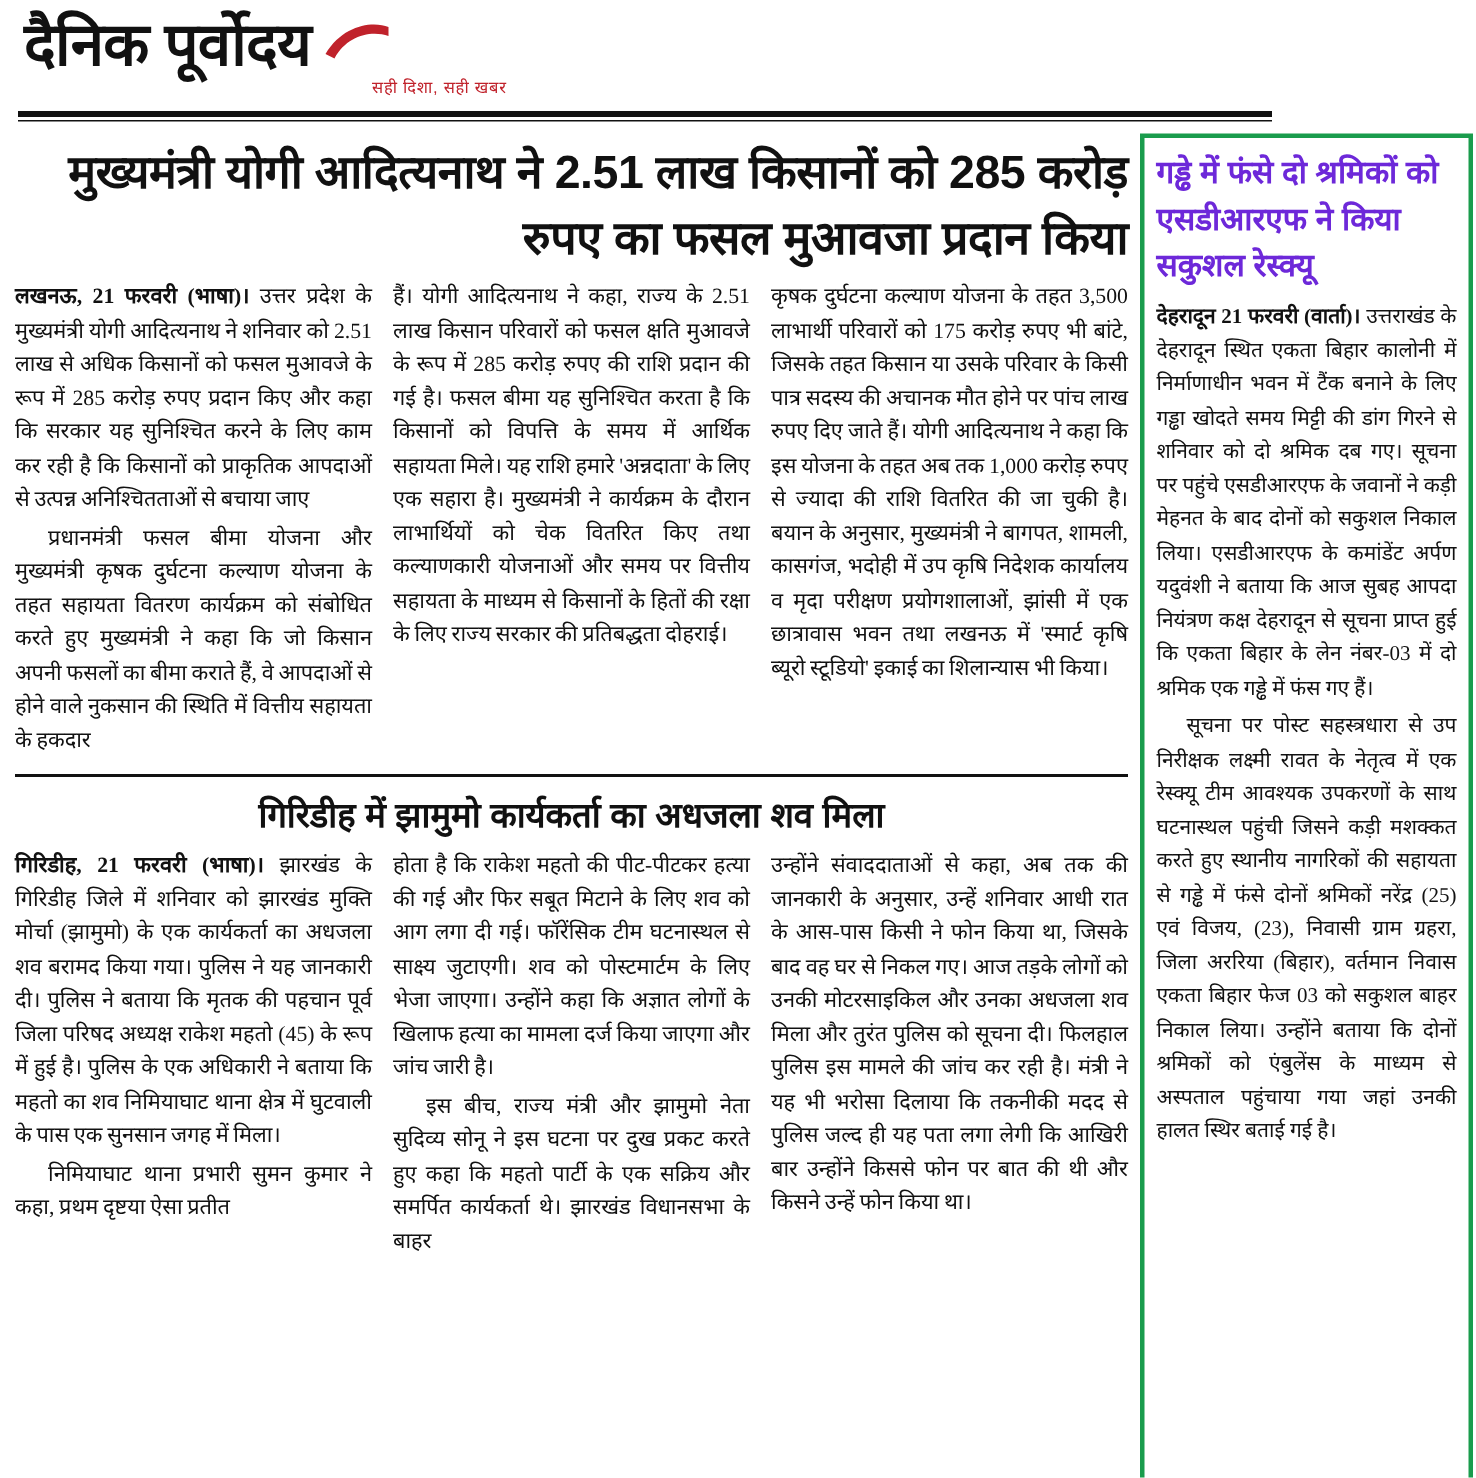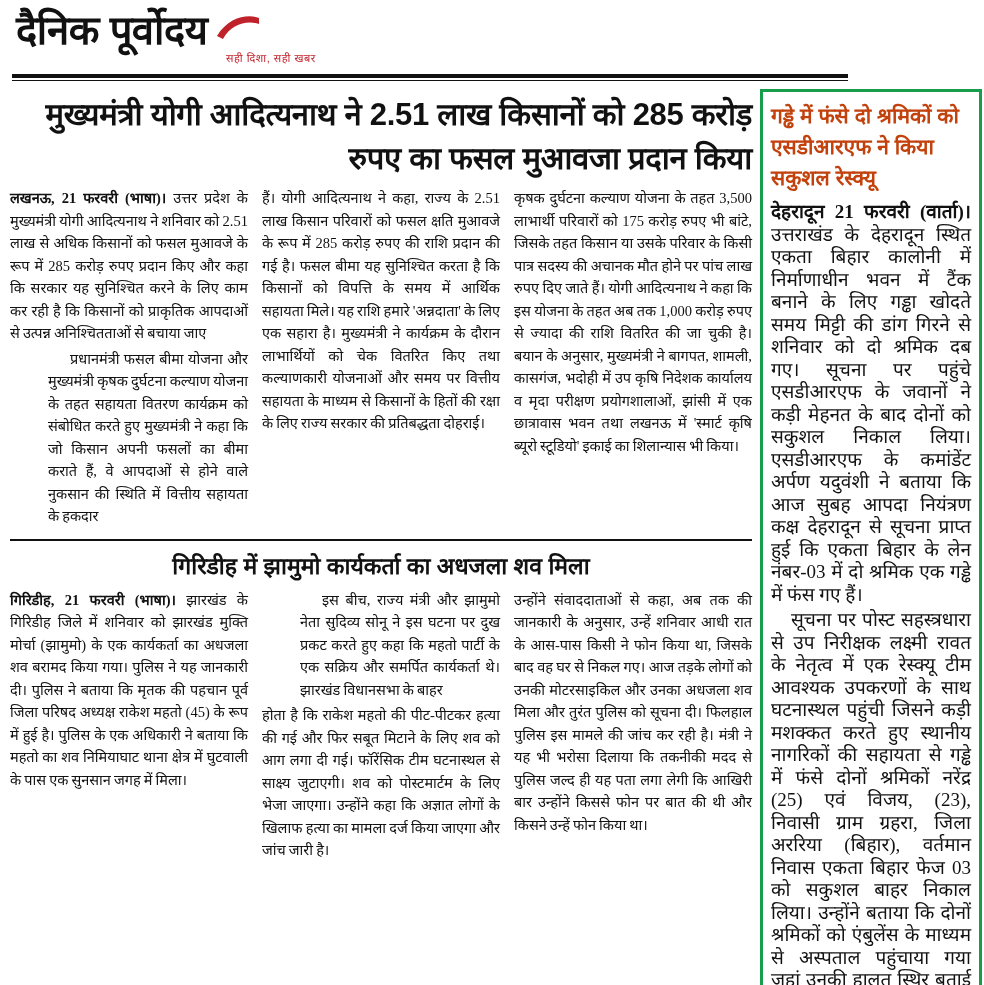--- a/index.html
+++ b/index.html
@@ -45,21 +45,21 @@
     margin-left: 4px;
     vertical-align: top;
     position: relative;
     top: 4px;
   }
   .masthead-tag {
     font-family: "Liberation Sans", sans-serif;
     font-size: 11px;
     color: #c0222b;
     position: absolute;
-    left: 216px;
+    left: 238px;
     top: 42px;
     letter-spacing: 0.5px;
   }
   .rule-thick {
     height: 4px;
     background: #111;
     margin: 4px 2px 0 2px;
   }
   .rule-thin {
     height: 1px;
@@ -105,21 +105,21 @@
     line-height: 38px;
     text-align: center;
     color: #111;
     margin: 6px 0 4px 0;
   }
   .side-headline {
     font-family: "Liberation Sans", sans-serif;
     font-weight: bold;
     font-size: 21px;
     line-height: 31px;
-    color: #c2410c;
+    color: #6d28d9;
     margin-bottom: 8px;
   }
 
   
   .cols-3 {
     display: flex;
     gap: 14px;
   }
   .col {
     flex: 1 1 0;
@@ -129,28 +129,27 @@
     font-size: 14.5px;
     line-height: 22.5px;
     text-align: justify;
     text-justify: inter-word;
     color: #111;
     margin: 0 0 3px 0;
     word-spacing: -0.5px;
   }
   .ptext.indent {
     text-indent: 22px;
-    margin-left: 38px;
   }
   .dateline {
     font-weight: bold;
   }
   .side-text {
     font-family: "Liberation Serif", serif;
-    font-size: 19px;
+    font-size: 14px;
     line-height: 22.5px;
     text-align: justify;
     color: #111;
     margin: 0 0 3px 0;
   }
   .side-text.indent {
     text-indent: 20px;
   }
   .divider-rule {
     height: 2px;
@@ -207,25 +206,26 @@
       <div class="divider-rule"></div>
 
       <div class="story-block">
         <div class="headline-sub">गिरिडीह में झामुमो कार्यकर्ता का अधजला शव मिला</div>
         <div class="cols-3">
 
           <div class="col">
             <p class="ptext">
               <span class="dateline">गिरिडीह, 21 फरवरी (भाषा)।</span><span> झारखंड के गिरिडीह जिले में शनिवार को झारखंड मुक्ति मोर्चा (झामुमो) के एक कार्यकर्ता का अधजला शव बरामद किया गया। पुलिस ने यह जानकारी दी। पुलिस ने बताया कि मृतक की पहचान पूर्व जिला परिषद अध्यक्ष राकेश महतो (45) के रूप में हुई है। पुलिस के एक अधिकारी ने बताया कि महतो का शव निमियाघाट थाना क्षेत्र में घुटवाली के पास एक सुनसान जगह में मिला।</span>
             </p>
-          </div>
-
-          <div class="col">
+            <p class="ptext indent">निमियाघाट थाना प्रभारी सुमन कुमार ने कहा, प्रथम दृष्टया ऐसा प्रतीत</p>
+          </div>
+
+          <div class="col">
+            <p class="ptext">होता है कि राकेश महतो की पीट-पीटकर हत्या की गई और फिर सबूत मिटाने के लिए शव को आग लगा दी गई। फॉरेंसिक टीम घटनास्थल से साक्ष्य जुटाएगी। शव को पोस्टमार्टम के लिए भेजा जाएगा। उन्होंने कहा कि अज्ञात लोगों के खिलाफ हत्या का मामला दर्ज किया जाएगा और जांच जारी है।</p>
             <p class="ptext indent">इस बीच, राज्य मंत्री और झामुमो नेता सुदिव्य सोनू ने इस घटना पर दुख प्रकट करते हुए कहा कि महतो पार्टी के एक सक्रिय और समर्पित कार्यकर्ता थे। झारखंड विधानसभा के बाहर</p>
-            <p class="ptext">होता है कि राकेश महतो की पीट-पीटकर हत्या की गई और फिर सबूत मिटाने के लिए शव को आग लगा दी गई। फॉरेंसिक टीम घटनास्थल से साक्ष्य जुटाएगी। शव को पोस्टमार्टम के लिए भेजा जाएगा। उन्होंने कहा कि अज्ञात लोगों के खिलाफ हत्या का मामला दर्ज किया जाएगा और जांच जारी है।</p>
           </div>
 
           <div class="col">
             <p class="ptext">उन्होंने संवाददाताओं से कहा, अब तक की जानकारी के अनुसार, उन्हें शनिवार आधी रात के आस-पास किसी ने फोन किया था, जिसके बाद वह घर से निकल गए। आज तड़के लोगों को उनकी मोटरसाइकिल और उनका अधजला शव मिला और तुरंत पुलिस को सूचना दी। फिलहाल पुलिस इस मामले की जांच कर रही है। मंत्री ने यह भी भरोसा दिलाया कि तकनीकी मदद से पुलिस जल्द ही यह पता लगा लेगी कि आखिरी बार उन्होंने किससे फोन पर बात की थी और किसने उन्हें फोन किया था।</p>
           </div>
 
         </div>
       </div>
 
     </div>

